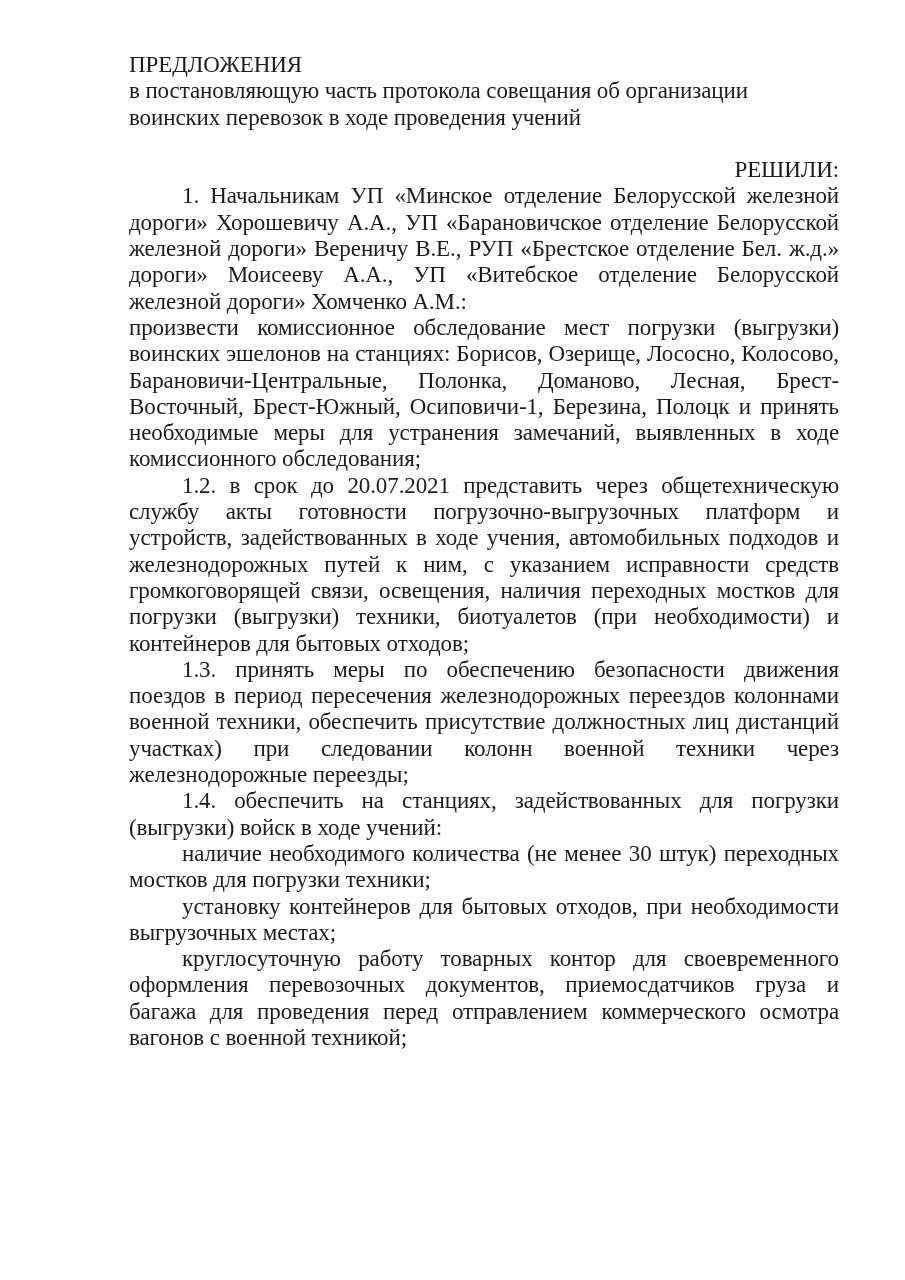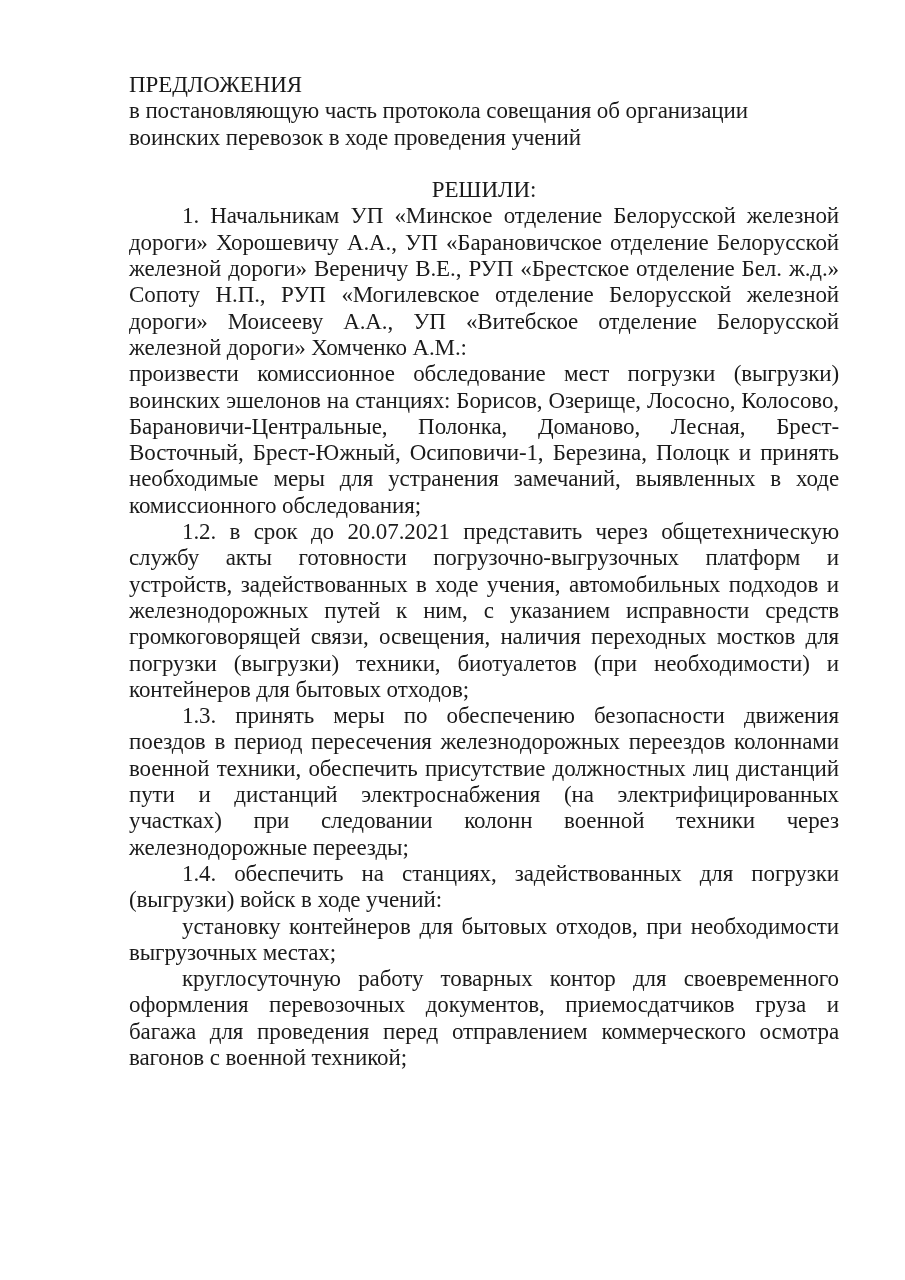--- a/index.html
+++ b/index.html
@@ -6,36 +6,36 @@
   body {
     width: 905px;
     height: 1280px;
     background: #ffffff;
     overflow: hidden;
   }
   .page {
     box-sizing: border-box;
     width: 905px;
     height: 1280px;
-    padding: 72px 66px 40px 129px;
+    padding: 52px 66px 40px 129px;
     background: #ffffff;
     font-family: "Liberation Serif", "DejaVu Serif", serif;
     font-size: 23px;
     line-height: 26.3px;
     letter-spacing: -0.1px;
     color: #1b1b1b;
   }
   .doc-title,
   .subtitle-line {
     text-align: left;
     white-space: nowrap;
   }
   .resolution-heading {
     margin-top: 26.3px; 
-    text-align: center;
+    text-align: right;
   }
   .para { margin: 0; }
   
   .line {
     text-align: justify;
     text-align-last: justify;
     text-justify: inter-word;
   }
   .line.first { text-indent: 53px; }
   .line.last  { text-align-last: left; }
@@ -46,21 +46,20 @@
 <div class="page">
   <div class="doc-title">ПРЕДЛОЖЕНИЯ</div>
   <div class="subtitle-line">в постановляющую  часть протокола совещания об организации</div>
   <div class="subtitle-line">воинских перевозок в ходе проведения учений</div>
   <div class="resolution-heading">РЕШИЛИ:</div>
   <div class="doc-body">
       <div class="para">
         <div class="line first">1. Начальникам УП «Минское отделение Белорусской железной</div>
         <div class="line">дороги» Хорошевичу А.А., УП «Барановичское отделение Белорусской</div>
         <div class="line">железной дороги» Вереничу В.Е., РУП «Брестское отделение Бел. ж.д.»</div>
-        <div class="line">Сопоту Н.П., РУП «Могилевское отделение Белорусской железной</div>
         <div class="line">дороги» Моисееву А.А., УП «Витебское отделение Белорусской</div>
         <div class="line last">железной дороги» Хомченко А.М.:</div>
       </div>
       <div class="para">
         <div class="line">произвести комиссионное обследование мест погрузки (выгрузки)</div>
         <div class="line">воинских эшелонов на станциях: Борисов, Озерище, Лососно, Колосово,</div>
         <div class="line">Барановичи-Центральные, Полонка, Доманово, Лесная, Брест-</div>
         <div class="line">Восточный, Брест-Южный, Осиповичи-1, Березина, Полоцк и принять</div>
         <div class="line">необходимые меры для устранения замечаний, выявленных в ходе</div>
         <div class="line last">комиссионного обследования;</div>
@@ -71,27 +70,30 @@
         <div class="line">устройств, задействованных в ходе учения, автомобильных подходов и</div>
         <div class="line">железнодорожных путей к ним, с указанием исправности средств</div>
         <div class="line">громкоговорящей связи, освещения, наличия переходных мостков для</div>
         <div class="line">погрузки (выгрузки) техники, биотуалетов (при необходимости) и</div>
         <div class="line last">контейнеров для бытовых отходов;</div>
       </div>
       <div class="para">
         <div class="line first">1.3. принять меры по обеспечению безопасности движения</div>
         <div class="line">поездов в период пересечения железнодорожных переездов колоннами</div>
         <div class="line">военной техники, обеспечить присутствие должностных лиц дистанций</div>
-        <div class="line">пути и дистанций электроснабжения (на электрифицированных</div>
         <div class="line">участках) при следовании колонн военной техники через</div>
         <div class="line last">железнодорожные переезды;</div>
       </div>
       <div class="para">
         <div class="line first">1.4. обеспечить на станциях, задействованных для погрузки</div>
         <div class="line last">(выгрузки) войск в ходе учений:</div>
+      </div>
+      <div class="para">
+        <div class="line first">наличие необходимого количества (не менее 30 штук) переходных</div>
+        <div class="line last">мостков для погрузки техники;</div>
       </div>
       <div class="para">
         <div class="line first">установку контейнеров для бытовых отходов, при необходимости</div>
         <div class="line last">выгрузочных местах;</div>
       </div>
       <div class="para">
         <div class="line first">круглосуточную работу товарных контор для своевременного</div>
         <div class="line">оформления перевозочных документов, приемосдатчиков груза и</div>
         <div class="line">багажа для проведения перед отправлением коммерческого осмотра</div>
         <div class="line last">вагонов с военной техникой;</div>

